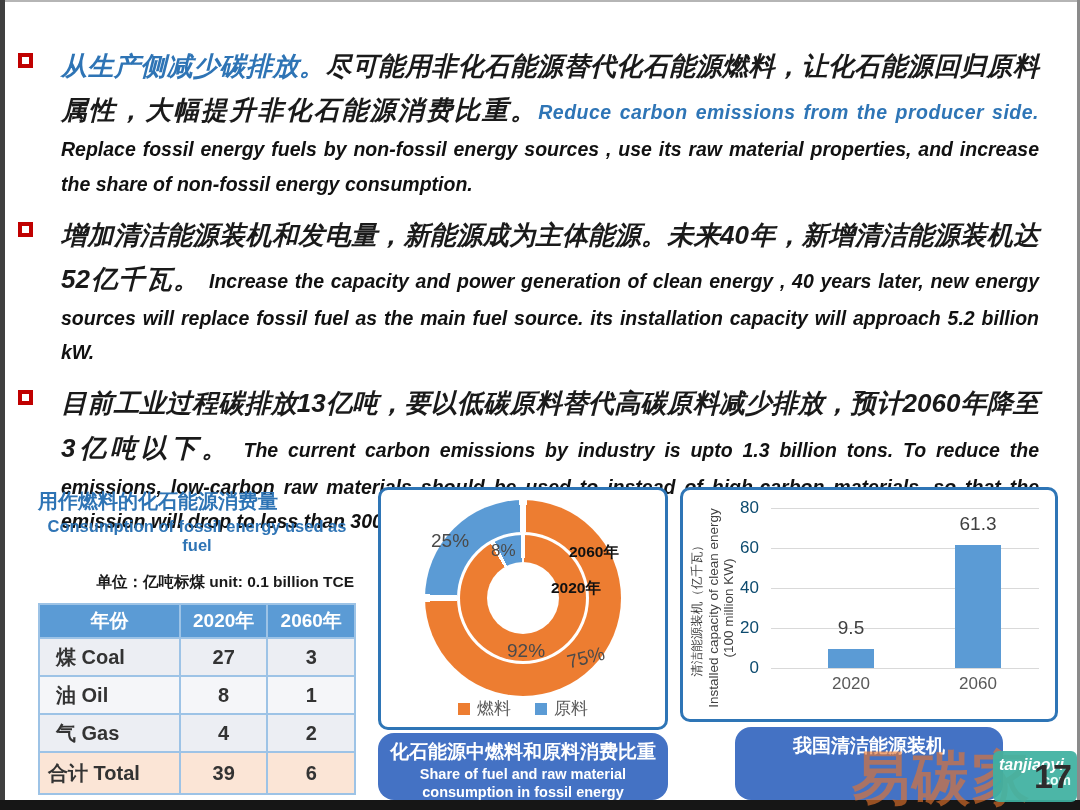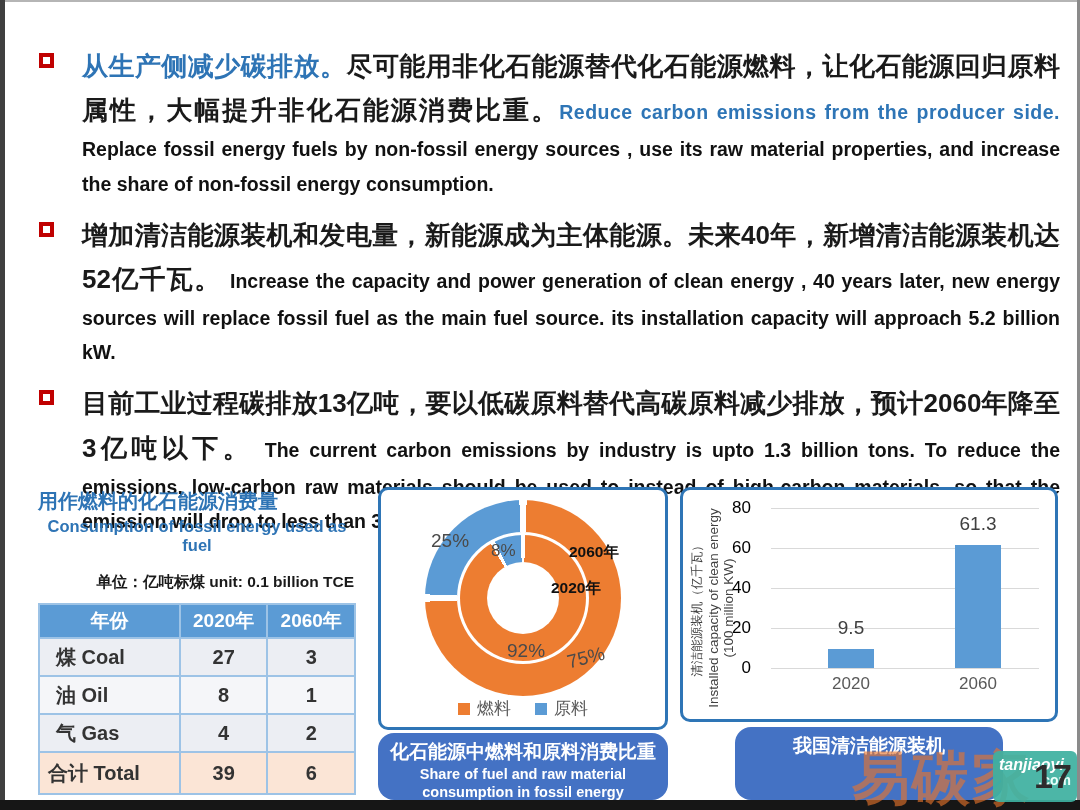--- a/index.html
+++ b/index.html
@@ -6,21 +6,21 @@
   html,body { width:1080px; height:810px; background:#ffffff; font-family:"Liberation Sans","DejaVu Sans",sans-serif; }
   .slide { position:relative; width:1080px; height:810px; background:#ffffff; overflow:hidden; }
 
   
   .edge-left   { position:absolute; left:0; top:0; width:5px; height:810px; background:#3f3f3f; }
   .edge-right  { position:absolute; right:0; top:0; width:3px; height:810px; background:#8a8a8a; }
   .edge-top    { position:absolute; left:0; top:0; width:1080px; height:2px; background:#b5b5b5; }
   .edge-bottom { position:absolute; left:0; bottom:0; width:1080px; height:10px; background:#161616; }
 
   
-  .bullets { position:absolute; left:36px; top:44px; width:1024px; }
+  .bullets { position:absolute; left:15px; top:44px; width:1024px;font-style:italic; }
   .bullet { position:relative; padding-left:46px; margin-bottom:12px; }
   .bullet-sq { position:absolute; left:3px; top:9px; width:15px; height:15px; border:4px solid #C00000; background:#fff; }
   .bullet-text { font-size:26px; font-weight:700; color:#1a1a1a; text-align:justify; }
   .zh { font-size:26px; line-height:1.7; color:#1a1a1a; font-weight:700; }
   .zh-blue { color:#2E74B5; }
   .en { font-size:19.5px; line-height:1.7; color:#111; font-weight:700; }
   .en-blue { color:#2E75B6; letter-spacing:0.5px; }
 
   
   .table-panel { position:absolute; left:38px; top:488px; width:318px; }
@@ -63,21 +63,21 @@
   .cap-zh { font-size:19px; font-weight:700; }
   .cap-en { font-size:14.5px; font-weight:700; line-height:1.25; }
 
   
   .bar-panel { position:absolute; left:680px; top:487px; width:378px; height:235px; background:#fff; border:3px solid #2E75B6; border-radius:10px; }
   .ylabel { position:absolute; left:-84px; top:90px; width:235px; height:56px; transform:rotate(-90deg); text-align:center; color:#404040; }
   .ylabel .yl-zh { font-size:12.5px; }
   .ylabel .yl-en { font-size:13.5px; }
   .plot { position:absolute; left:88px; top:18px; width:268px; height:160px; }
   .gridline { position:absolute; left:0; width:100%; height:1px; background:#D9D9D9; }
-  .ytick { position:absolute; right:100%; margin-right:20px; transform:translateY(-50%); font-size:17px; color:#000000; white-space:nowrap; }
+  .ytick { position:absolute; right:100%; margin-right:12px; transform:translateY(-50%); font-size:17px; color:#0c4a6e; white-space:nowrap; }
   .bar { position:absolute; bottom:0; width:46px; background:#5B9BD5; }
   .bar-1 { left:57px; }
   .bar-2 { left:184px; }
   .bar-vlabel { position:absolute; transform:translate(-50%,-100%); font-size:19px; color:#404040; margin-top:-4px; white-space:nowrap; }
   .xlabel { position:absolute; top:166px; transform:translateX(-50%); font-size:17px; color:#595959; }
 
   
   .wm-cn { position:absolute; left:852px; top:740px; font-size:58px; font-weight:700; color:rgba(233,116,42,0.62); letter-spacing:2px; z-index:40; }
   .wm-badge { position:absolute; left:993px; top:751px; width:84px; height:51px; background:rgba(62,176,160,0.93); border-radius:6px; z-index:45; padding:5px 6px 14px 6px; }
   .wm-badge .b1 { color:#ffffff; font-size:16px; font-weight:700; font-style:italic; }

